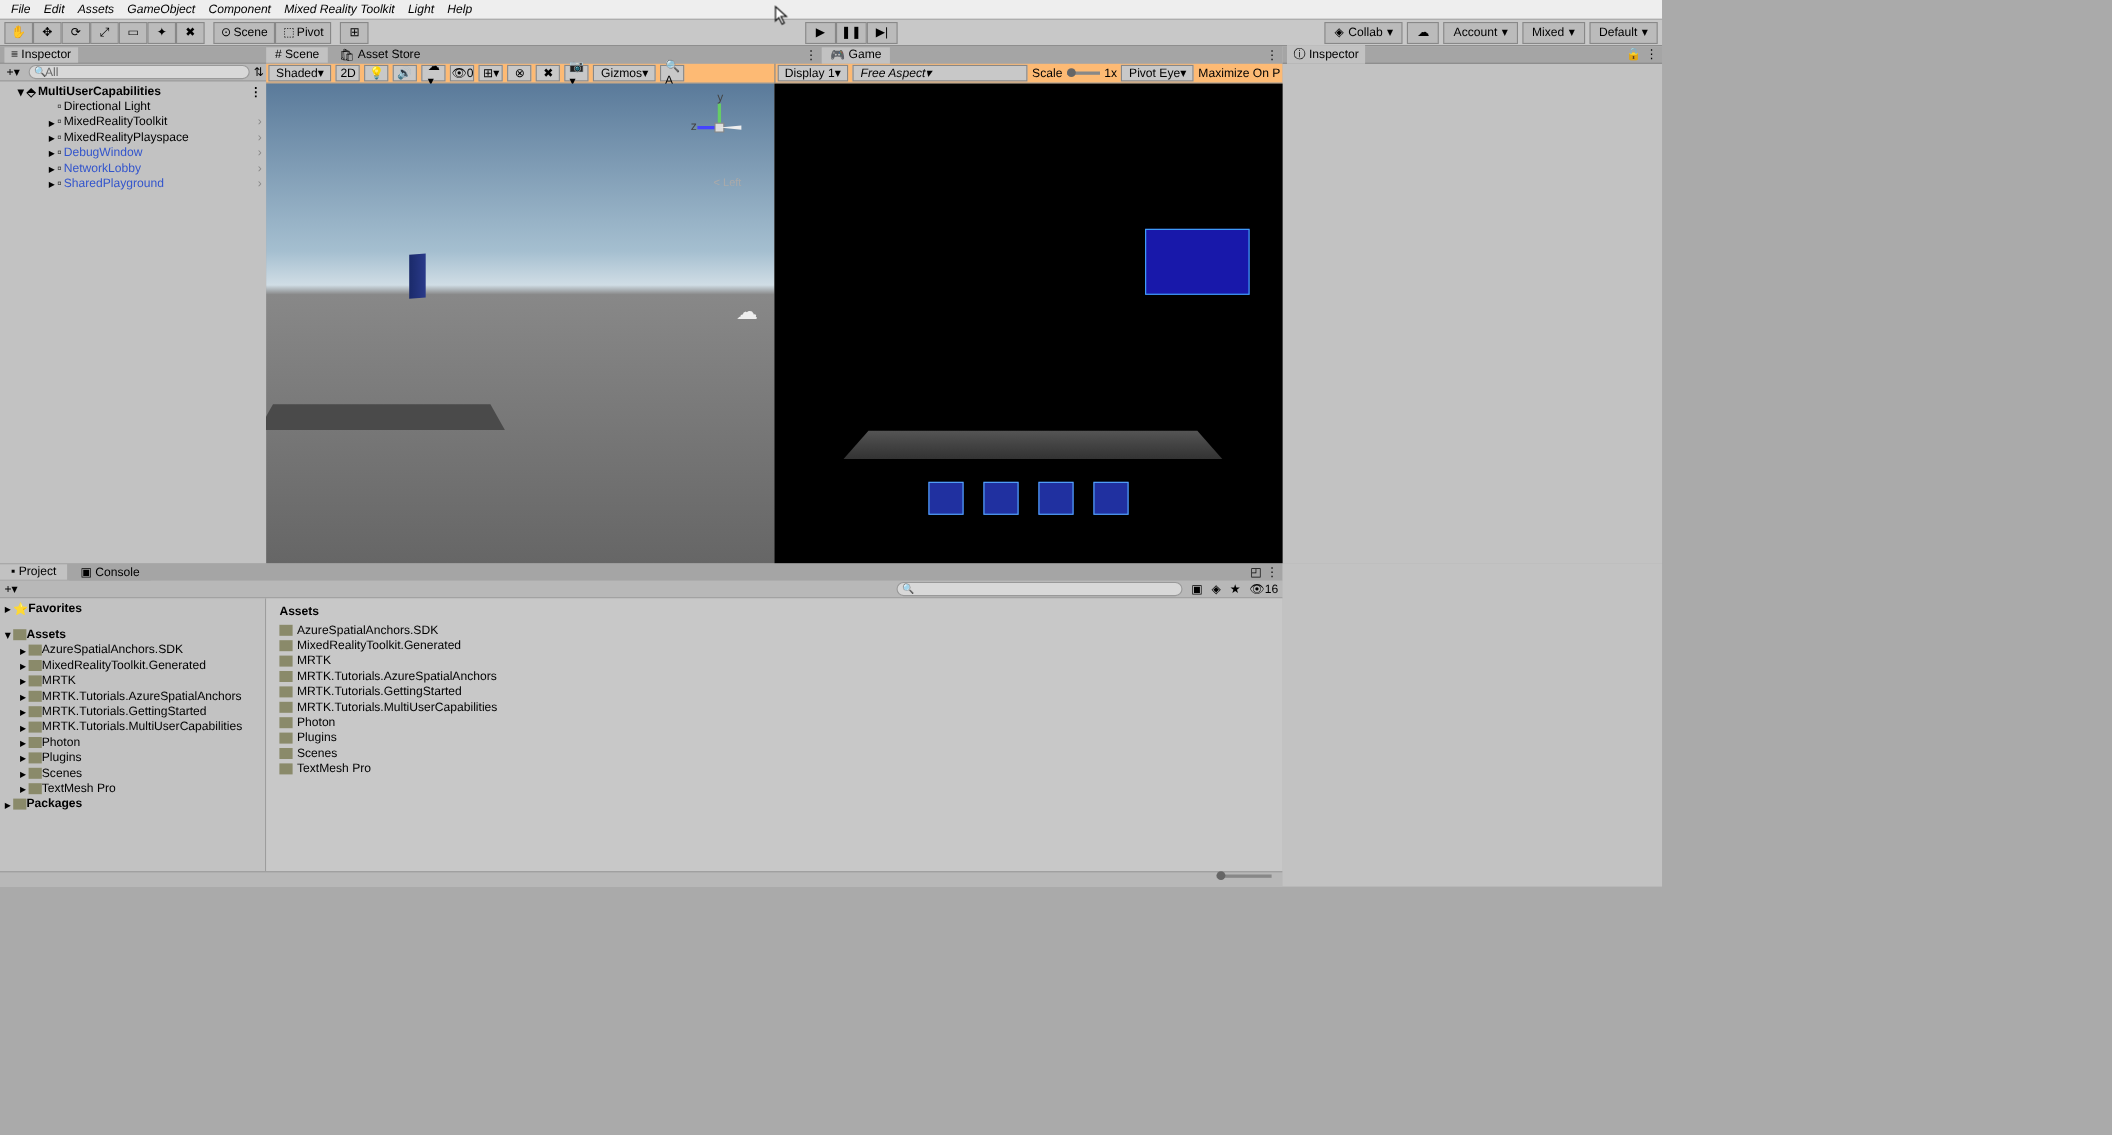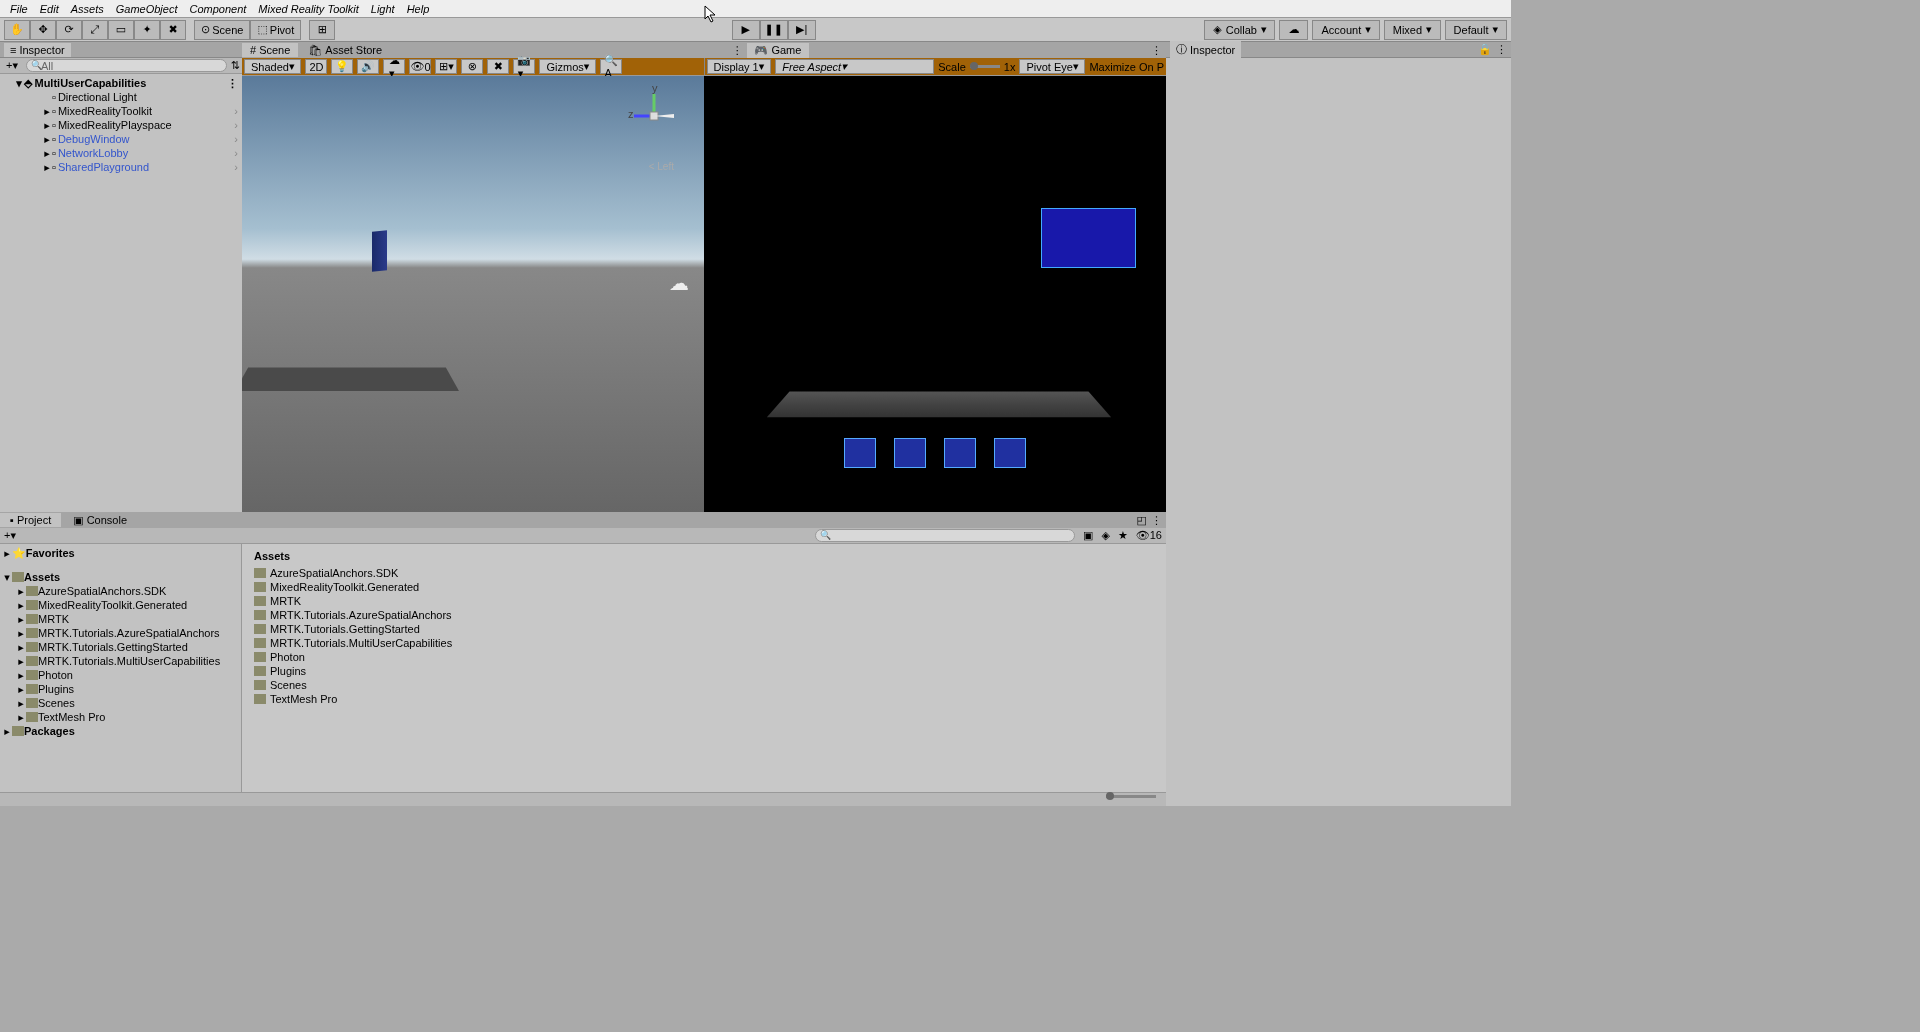--- a/index.html
+++ b/index.html
@@ -30,21 +30,21 @@
 .h-tree { flex:1; overflow:auto; padding-top:2px;}
 .tree-row { display:flex; align-items:center; height:14px; padding-left:4px; cursor:default;}
 .tree-row.root { font-weight:bold; }
 .tree-row .tri { width:10px; display:inline-flex; justify-content:center;}
 .tree-row .label { padding-left:2px; }
 .tree-row.prefab .label { color:#3355cc; }
 
 .center-col { flex:1; display:flex; flex-direction:column; min-width:0;}
 .scene-tabs { background:#a5a5a5; height:16px; display:flex; align-items:center; font-size:11px;}
 .scene-tabs .tabbtn { background:#c2c2c2; padding:1px 8px; margin-right:2px; display:flex;align-items:center;gap:3px;}
-.scene-toolbar { background:#a16207; height:18px; display:flex;align-items:center; padding:0 2px; gap:4px; border-bottom:1px solid #999;}
+.scene-toolbar { background:#fdba74; height:18px; display:flex;align-items:center; padding:0 2px; gap:4px; border-bottom:1px solid #999;}
 .scene-toolbar .dd { background:#c8c8c8; border:1px solid #888; padding:0 6px; height:15px; display:flex;align-items:center;}
 .scene-toolbar .sm { width:22px; justify-content:center;}
 .views { flex:1; display:flex; }
 .scene-view { flex:1; position:relative; background: linear-gradient(to bottom, #5a7a9a 0%, #a5bfd0 35%, #d0dde5 42%, #888 44%, #666 100%); overflow:hidden;}
 .game-view { flex:1; background:#000; position:relative; overflow:hidden;}
 
 .inspector { width: 345px; background:#c2c2c2; }
 
 
 .bottom { height: 294px; display:flex; }

